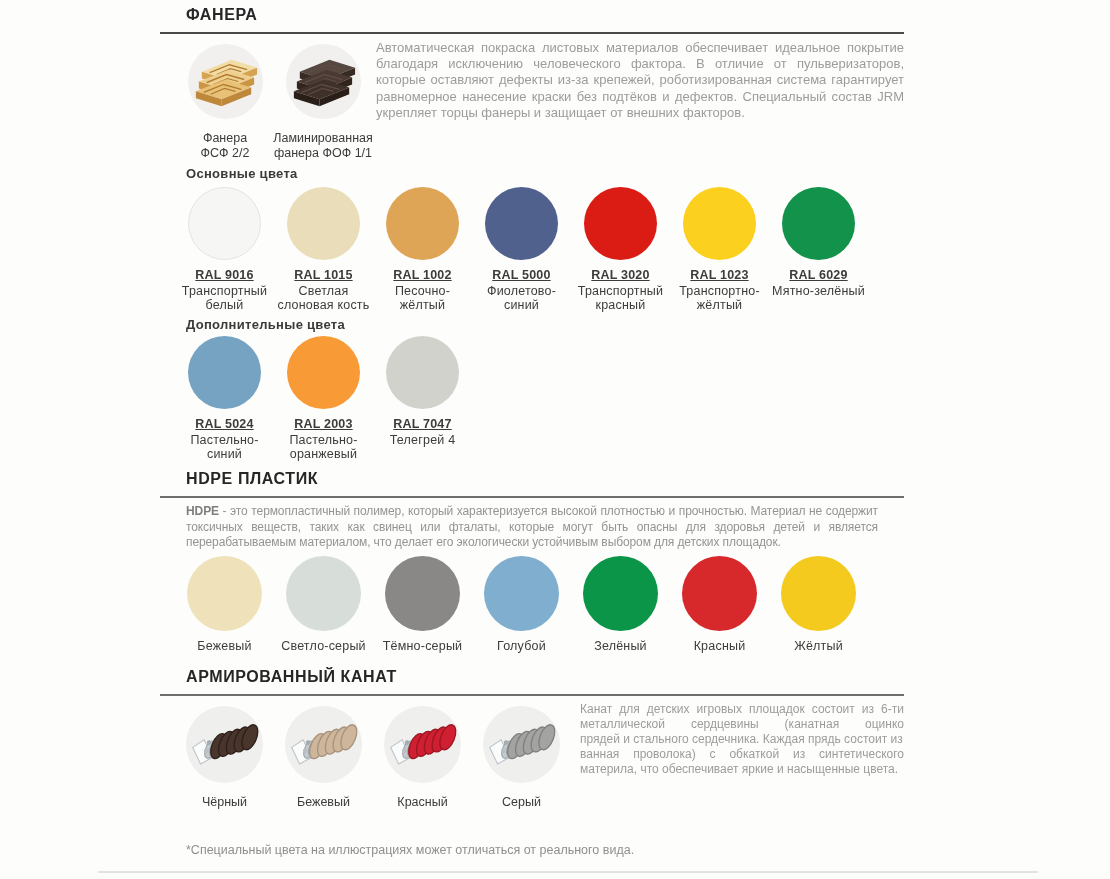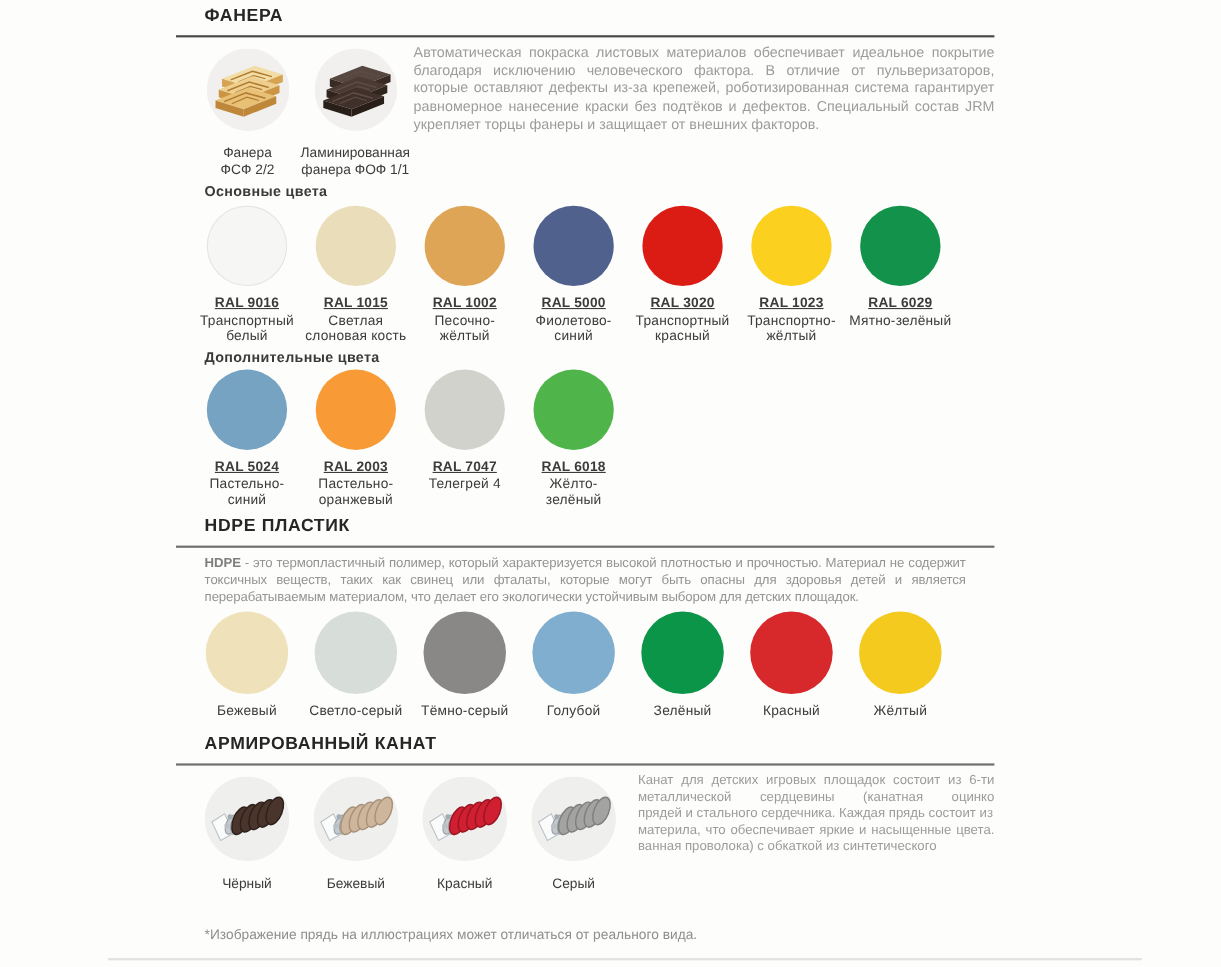--- a/index.html
+++ b/index.html
@@ -188,28 +188,20 @@
             <div class="cname">оранжевый</div>
           </div>
         </div>
         <div class="col">
           <div class="circle" style="background: rgb(210, 210, 204);"></div>
           <div class="labels">
             <div class="code">RAL 7047</div>
             <div class="cname">Телегрей 4</div>
           </div>
         </div>
-        <div class="col">
-          <div class="circle" style="background: rgb(79, 181, 74);"></div>
-          <div class="labels">
-            <div class="code">RAL 6018</div>
-            <div class="cname">Жёлто-</div>
-            <div class="cname">зелёный</div>
-          </div>
-        </div>
       </div>
 
     <div class="sec-head line-grey" style="top:470px;">HDPE ПЛАСТИК</div>
 
     <p class="hdpe-desc" style="top:504px;left:26px;width:692px;margin:0;"><b>HDPE</b> <span>- это термопластичный полимер, который характеризуется высокой плотностью и прочностью. Материал не содержит токсичных веществ, таких как свинец или фталаты, которые могут быть опасны для здоровья детей и является перерабатываемым материалом, что делает его экологически устойчивым выбором для детских площадок.</span></p>
 
     <div class="row" id="hdpe-colors" style="top:556px;left:15px;">
         <div class="col">
           <div class="circle big" style="background: rgb(239, 226, 187);"></div>
           <div class="labels">
@@ -344,21 +336,21 @@
               </g>
             </svg></div>
           <div class="fig-label">Серый</div>
         </div>
       </div>
 
     <div class="rope-text" style="top:702px;left:420px;width:324px;" id="rope-desc">
         <div>Канат для детских игровых площадок состоит из 6-ти</div>
         <div>металлической сердцевины (канатная оцинко</div>
         <div>прядей и стального сердечника. Каждая прядь состоит из</div>
+        <div>ванная проволока) с обкаткой из синтетического</div>
         <div>материла, что обеспечивает яркие и насыщенные цвета.</div>
-        <div>ванная проволока) с обкаткой из синтетического</div>
-      </div>
-
-    <div class="footnote" style="top:843px;left:26px;">*Изображение прядь на иллюстрациях может отличаться от реального вида.</div>
+      </div>
+
+    <div class="footnote" style="top:843px;left:26px;">*Специальный цвета на иллюстрациях может отличаться от реального вида.</div>
   </div>
 
   <div class="bottom-rule"></div>
 </div>
 
 </body></html>

